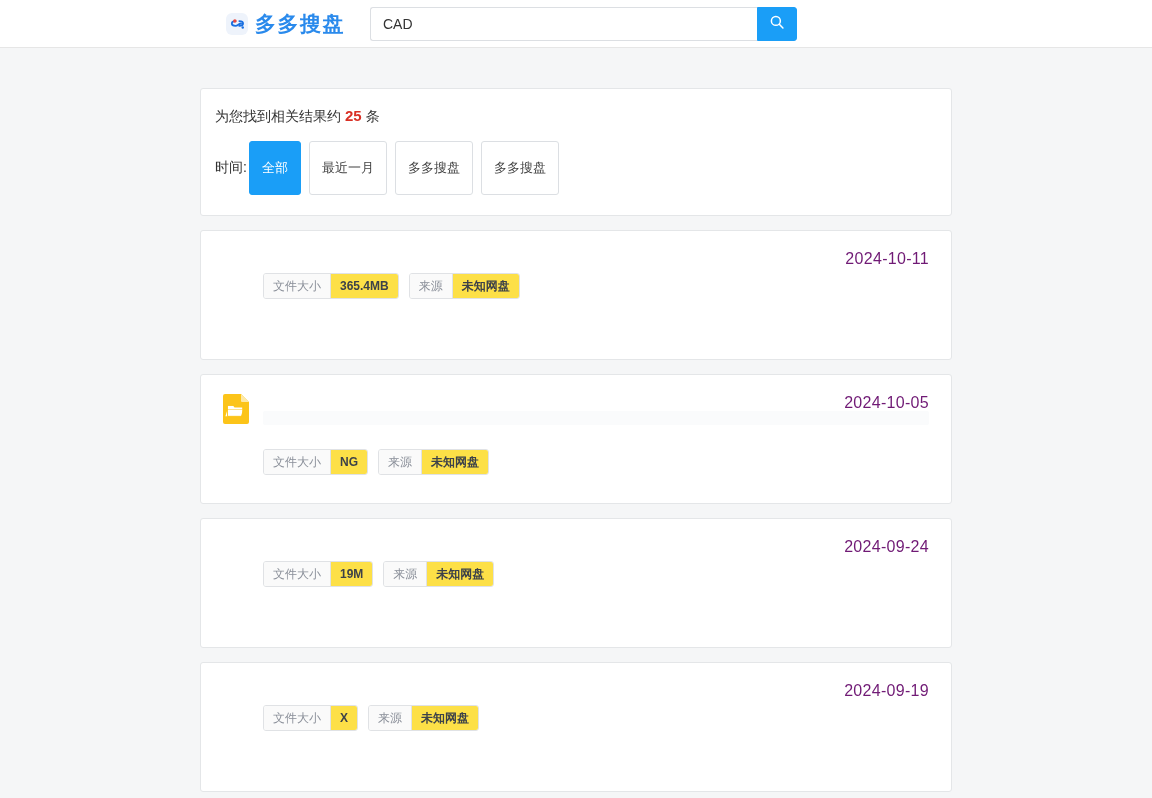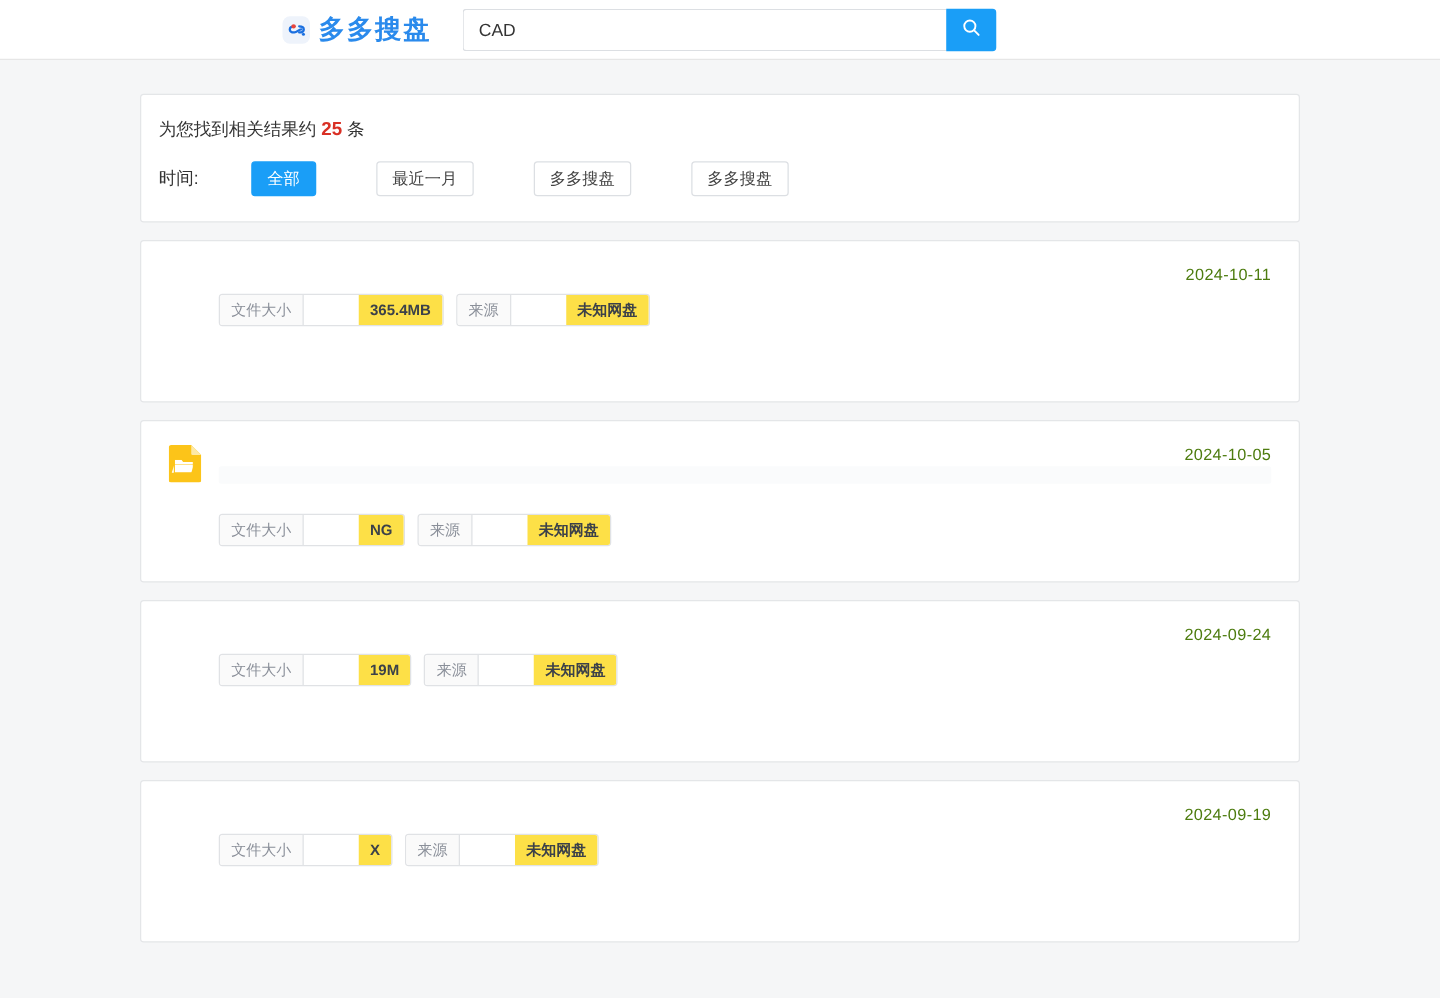--- a/index.html
+++ b/index.html
@@ -69,22 +69,22 @@
     background: #1a9ef7;
     border: 1px solid #1a9ef7;
     border-radius: 0 3px 3px 0;
     display: flex; align-items: center; justify-content: center;
     cursor: pointer;
     padding: 0;
   }
 
   
   .content {
-    width: 928px;
-    margin: 3px auto;
+    width: 752px;
+    margin: 16px auto;
     padding-top: 24px;
   }
   .card {
     background: #fff;
     border: 1px solid #e4e6e8;
     border-radius: 3px;
     margin-bottom: 14px;
   }
 
   
@@ -97,34 +97,33 @@
   }
   .result-count .num {
     color: #d93025;
     font-weight: bold;
     font-size: 15px;
     margin: 0 4px;
   }
   .filter-row {
     display: flex;
     align-items: center;
-    gap: 40px;
   }
   .filter-label {
     font-size: 14px;
     color: #333;
     margin-right: 2px;
   }
   .chip {
     font-size: 13px;
     color: #444;
     background: #fff;
     border: 1px solid #dcdfe3;
     border-radius: 3px;
-    padding: 5px 12px;
+    padding: 18px 12px;
     margin-right: 8px;
     cursor: pointer;
     line-height: 16px;
     white-space: nowrap;
   }
   .chip.active {
     background: #1a9ef7;
     border-color: #1a9ef7;
     color: #fff;
   }
@@ -162,37 +161,36 @@
     margin-top: 18px;
     height: 14px;
     background: #fafbfc;
     border-radius: 2px;
     width: 100%;
   }
   .result-date {
     position: absolute;
     right: 22px;
     top: 19px;
-    font-size: 13px;
-    color: #4d7c0f;
+    font-size: 16px;
+    color: #701a75;
     letter-spacing: 0.3px;
   }
   .tag-row {
     display: flex;
     align-items: center;
     margin-top: 24px;
     margin-left: 40px;
   }
   .tag-group {
     display: flex;
     border: 1px solid #e0e2e5;
     border-radius: 3px;
     overflow: hidden;
     margin-right: 10px;
-    gap: 44px;
   }
   .tag-key {
     font-size: 12px;
     color: #8a8f99;
     background: #fafafa;
     padding: 4px 9px;
     border-right: 1px solid #e0e2e5;
     line-height: 16px;
     white-space: nowrap;
   }

